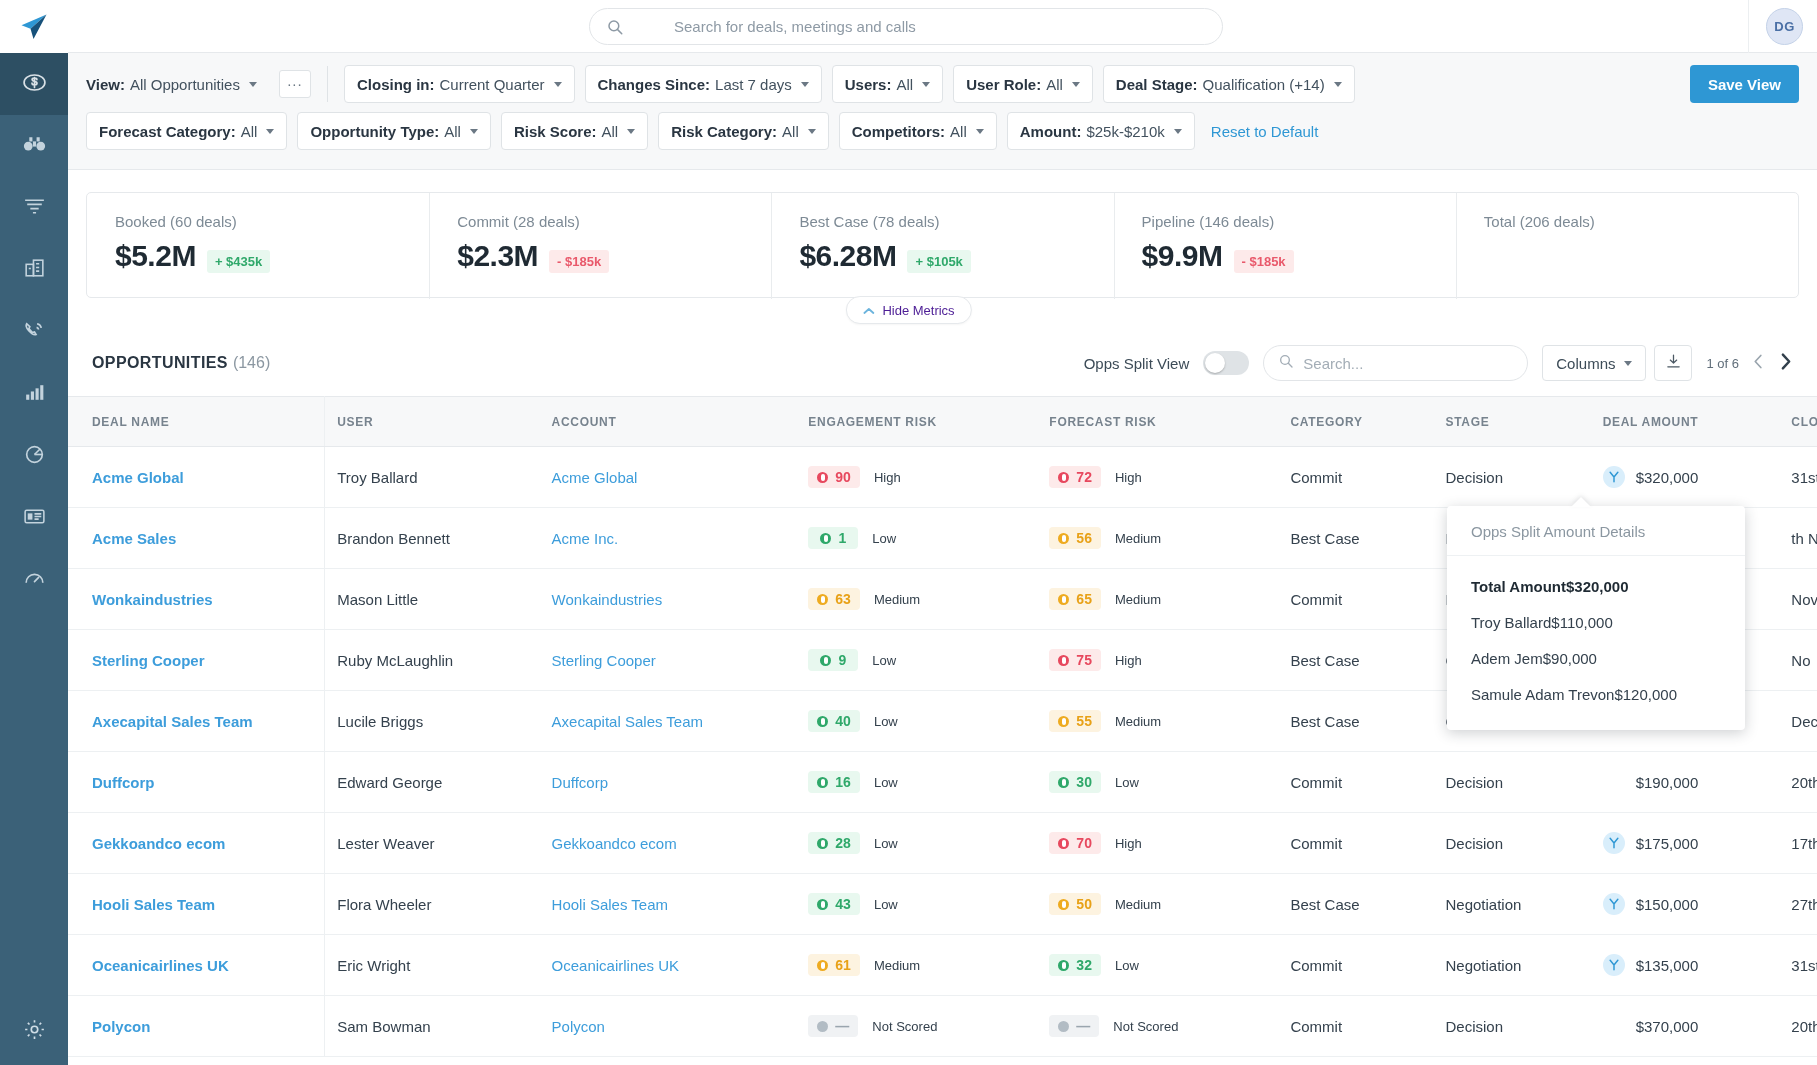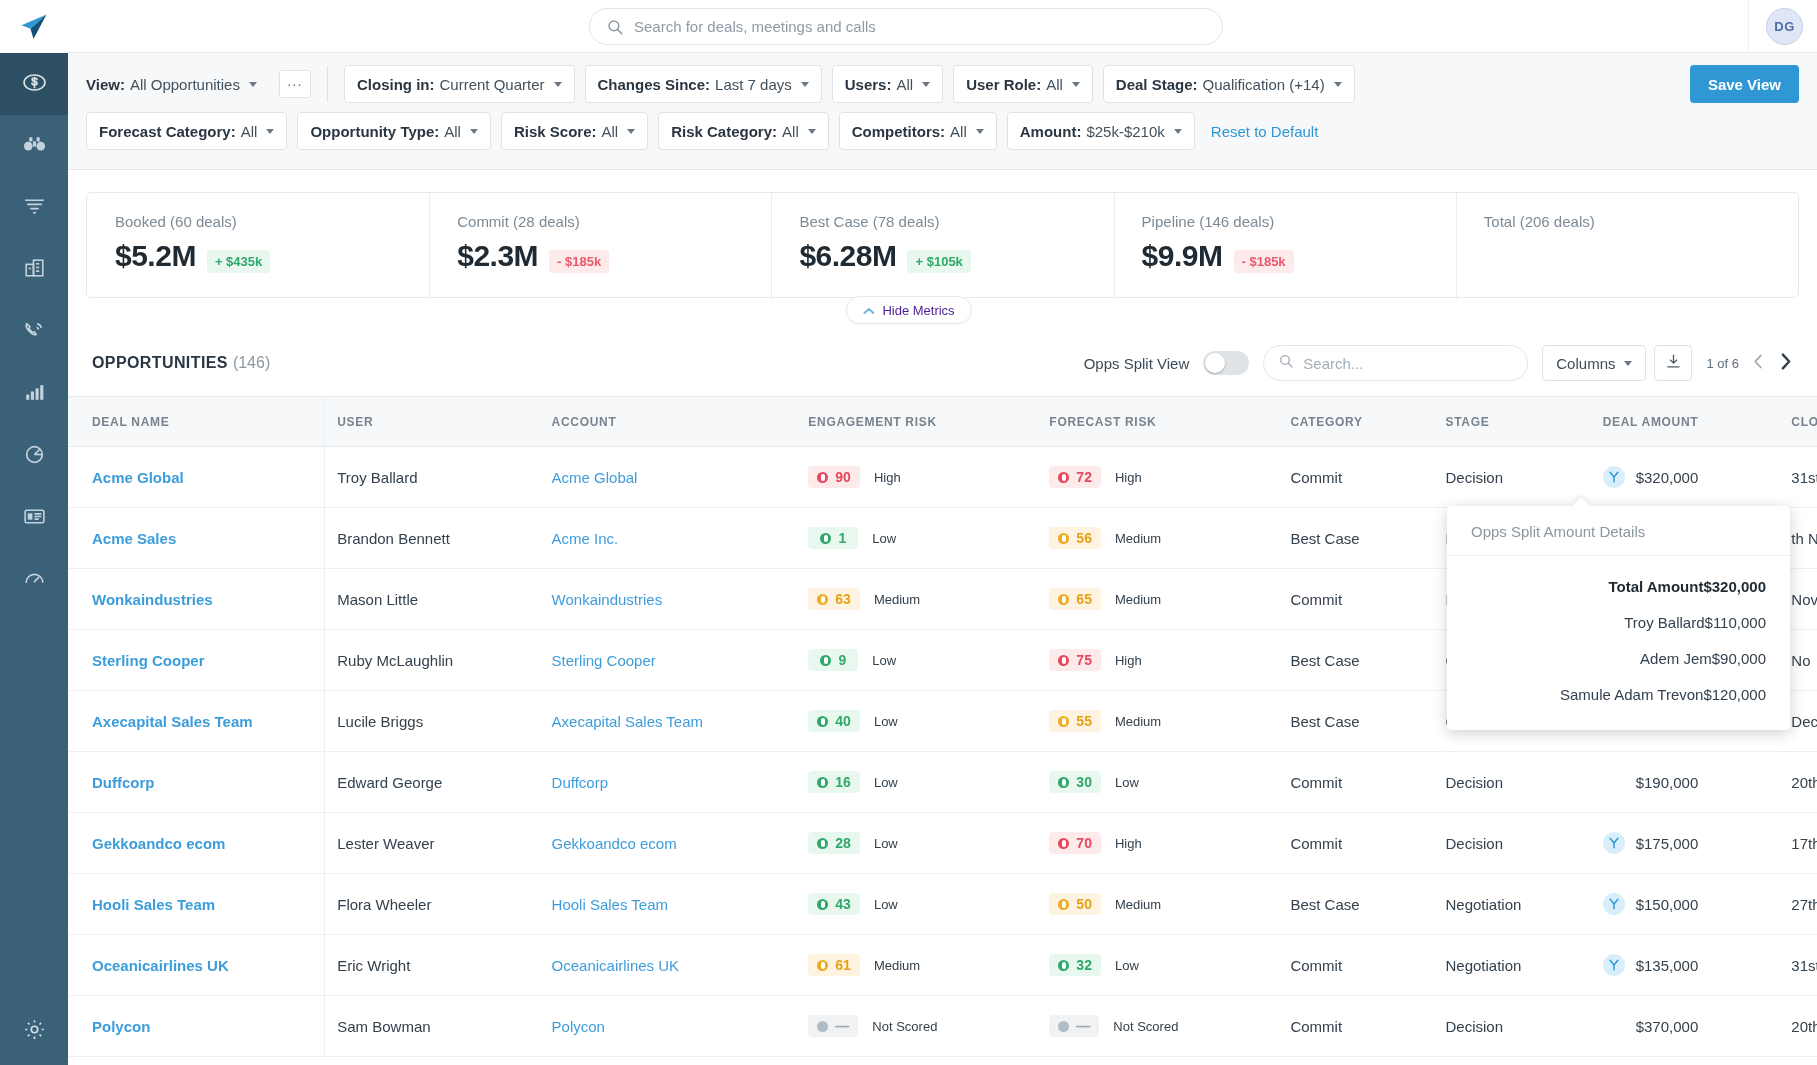--- a/index.html
+++ b/index.html
@@ -37,21 +37,21 @@
   #topbar {
     position: absolute; left: 68px; top: 0; right: 0; height: 53px;
     background: #ffffff;
     border-bottom: 1px solid #e6e9ec;
   }
   #global-search {
     position: absolute; left: 521px; top: 8px;
     width: 634px; height: 37px;
     border: 1px solid #e2e5e8; border-radius: 19px;
     background: #fff;
-    display: flex; align-items: center; padding: 0 16px;
+    display: flex; align-items: center; padding: 0 16px; gap: 40px;
   }
   #global-search .gs-icon { margin-right: 10px; display:flex; }
   #global-search input {
     border: none; outline: none; flex: 1;
     font-size: 15px; color: #3c4b57;
     font-family: "Liberation Sans", sans-serif;
   }
   #global-search input::placeholder { color: #8e9aa5; }
   #avatar {
     position: absolute; right: 14px; top: 8px;
@@ -231,39 +231,39 @@
   .amount-cell { display: flex; align-items: center; gap: 11px; }
   .split-icon {
     width: 22px; height: 22px; border-radius: 50%;
     background: #d9eefb; display: inline-flex; align-items: center; justify-content: center;
     cursor: pointer; flex: none;
   }
   .split-spacer { width: 22px; flex: none; }
 
   
   #popover {
-    position: absolute; left: 1447px; top: 506px; width: 343px;
+    position: absolute; left: 1447px; top: 506px; width: 298px;
     background: #fff; border-radius: 4px;
     box-shadow: 0 3px 14px rgba(30,40,50,.22);
     z-index: 20; overflow: visible;
   }
   #popover::before {
     content: ""; position: absolute; top: -9px; left: 124px;
     width: 0; height: 0;
     border-left: 10px solid transparent; border-right: 10px solid transparent;
     border-bottom: 10px solid #fff;
     filter: drop-shadow(0 -2px 2px rgba(30,40,50,.10));
   }
   #popover-title {
     font-size: 15px; color: #8b97a1; padding: 17px 24px 15px 24px;
     border-bottom: 1px solid #eef1f3;
   }
   #popover-body { padding: 12px 24px 18px 24px; }
   .pop-row {
-    display: flex; justify-content: flex-end; align-items: center;
+    display: flex; justify-content: flex-start; align-items: center;
     height: 36px; font-size: 15px; color: #34414d;
   }
   .pop-row.total { font-weight: bold; color: #1f2a33; }
 </style>
 </head>
 <body>
 
 <div id="sidebar">
   <div id="sidebar-logo">
     <svg width="30" height="30" viewBox="0 0 24 24">

